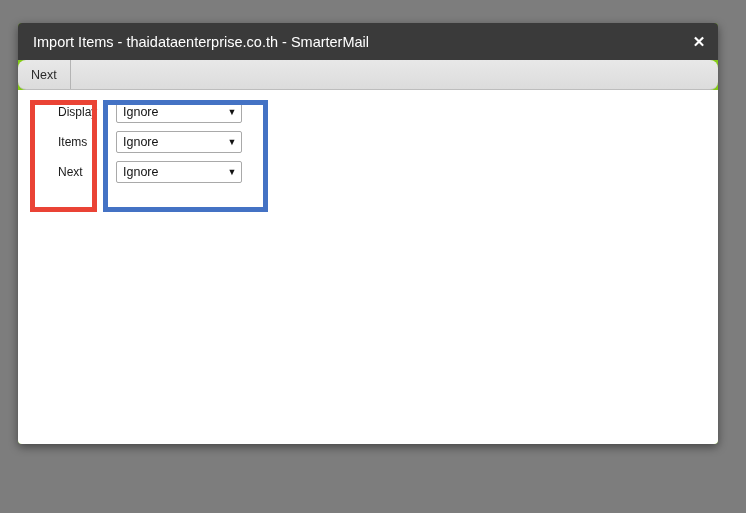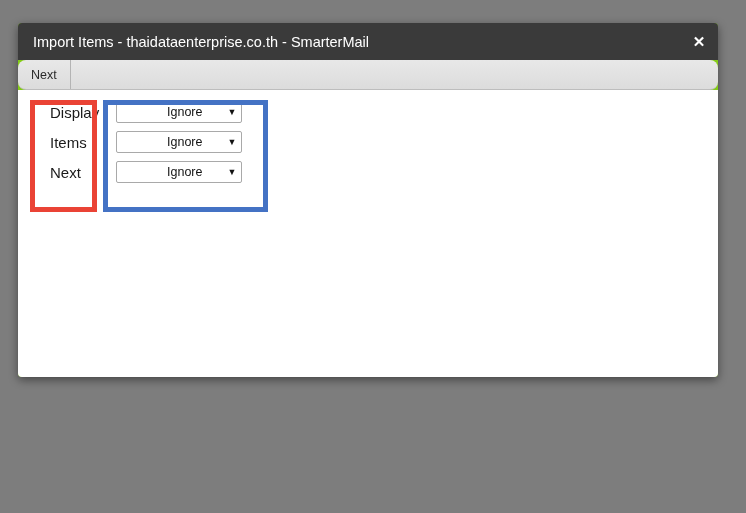--- a/index.html
+++ b/index.html
@@ -89,21 +89,21 @@
     inset: 0;
     background: #7d7d7d;
   }
 
   
   #dialog {
     position: absolute;
     left: 18px;
     top: 23px;
     width: 700px;
-    height: 354px;
+    height: 421px;
     border-radius: 4px;
     background: #84cc16;
     box-shadow: 0 3px 10px rgba(0,0,0,0.45);
     overflow: hidden;
     display: flex;
     flex-direction: column;
   }
   .dlg-titlebar {
     height: 37px;
     flex: none;
@@ -161,40 +161,39 @@
   .form-grid {
     position: absolute;
     left: 18px;
     top: 7px;
     display: grid;
     grid-template-columns: 67px 165px;
     grid-auto-rows: 30px;
     align-items: center;
   }
   .field-label {
-    font-size: 15px;
+    font-size: 12px;
     color: #1a1a1a;
-    padding-left: 14px;
+    padding-left: 22px;
     box-sizing: border-box;
   }
   .field-select-wrap {
     padding-left: 13px;
     box-sizing: border-box;
   }
   .select-box {
     width: 126px;
     height: 22px;
     border: 1px solid #a9a9a9;
     border-radius: 2px;
     background: #ffffff;
     display: flex;
     align-items: center;
     box-sizing: border-box;
     cursor: pointer;
-    padding-left: 44px;
   }
   .select-text {
     flex: 1;
     font-size: 12.5px;
     color: #111111;
     padding-left: 6px;
     white-space: nowrap;
     overflow: hidden;
   }
   .select-arrow {

